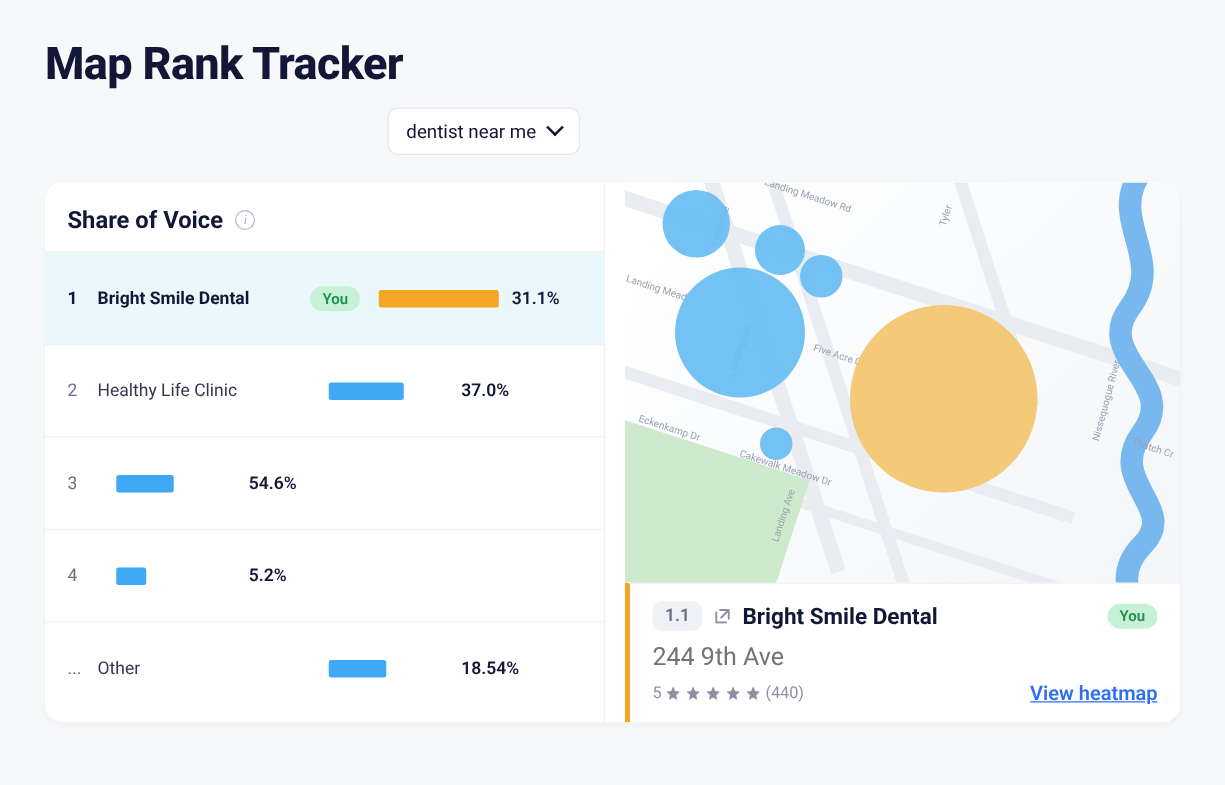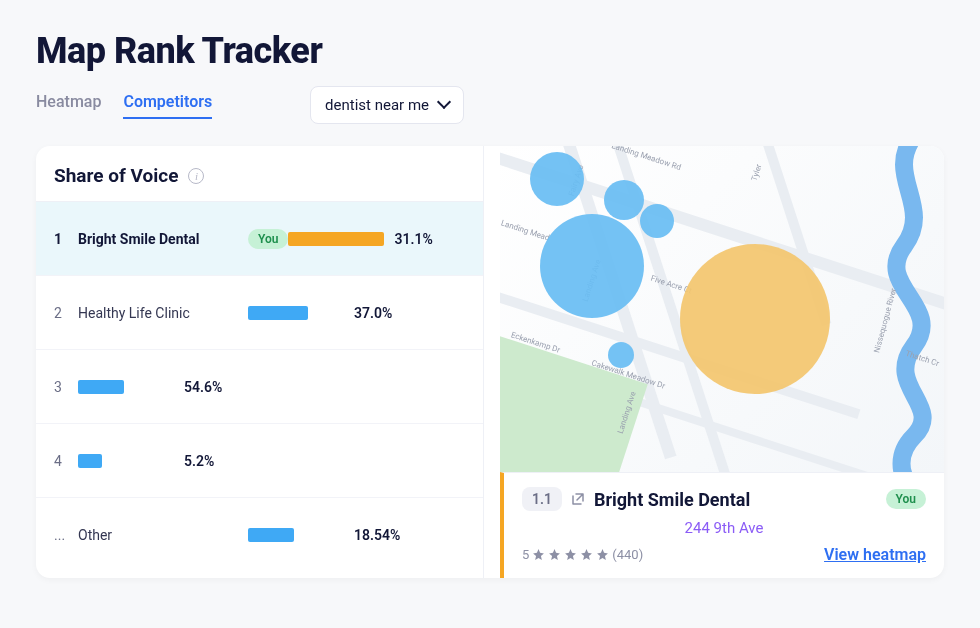--- a/index.html
+++ b/index.html
@@ -93,21 +93,21 @@
   .highlight .rank { font-weight: 700; color: #121737; }
   .name { flex: 0 0 170px; font-size: 14px; color: #343752; }
   .highlight .name { font-weight: 700; color: #121737; }
   .badge {
     background: #c6f1d6; color: #1e8f4d;
     font-size: 12px; font-weight: 600;
     padding: 3px 10px; border-radius: 10px;
   }
   .bar-wrap {
     flex: 1; display: flex; align-items: center; gap: 10px;
-    margin-left: 0;
+    margin-left: 15px;
   }
   .bar-track { flex: 0 0 96px; height: 14px; background: transparent; position: relative; }
   .bar-fill { height: 14px; border-radius: 2px; }
   .bar-fill.blue { background: #3fa9f5; }
   .bar-fill.orange { background: #f5a623; }
   .pct { font-size: 14px; font-weight: 600; color: #121737; }
 
   .right { flex: 1; display: flex; flex-direction: column; }
   .map {
     flex: 1;
@@ -136,36 +136,32 @@
   }
   .card-top { display: flex; align-items: center; gap: 10px; }
   .rating-pill {
     background: #f0f1f6; color: #6b6e86;
     font-size: 14px; font-weight: 600;
     padding: 4px 10px; border-radius: 8px;
   }
   .ext-icon { width: 12px; height: 12px; position: relative; }
   .ext-icon svg { display:block; }
   .card-title { font-size: 18px; font-weight: 700; flex: 1; }
-  .card-addr { font-size: 15px; color: #8b5cf6; text-align: center; }
+  .card-addr { font-size: 20px; color: #737373; }
   .card-bottom { display: flex; align-items: center; justify-content: space-between; }
   .stars { display: flex; align-items: center; gap: 3px; font-size: 13px; color: #8d90a5; }
   .star { width: 13px; height: 13px; }
   .link { color: #2e6ff2; font-size: 16px; font-weight: 600; cursor: pointer; text-decoration: underline; }
 </style>
 </head>
 <body>
 
 <h1 class="page-title">Map Rank Tracker</h1>
 
 <div class="controls">
-  <div class="tabs">
-    <div class="tab">Heatmap</div>
-    <div class="tab active">Competitors</div>
-  </div>
   <div class="select">
     <span>dentist near me</span>
     <span class="chevron"></span>
   </div>
 </div>
 
 <div class="panels">
   <div class="left">
     <div class="panel-head">
       <h2>Share of Voice</h2>

